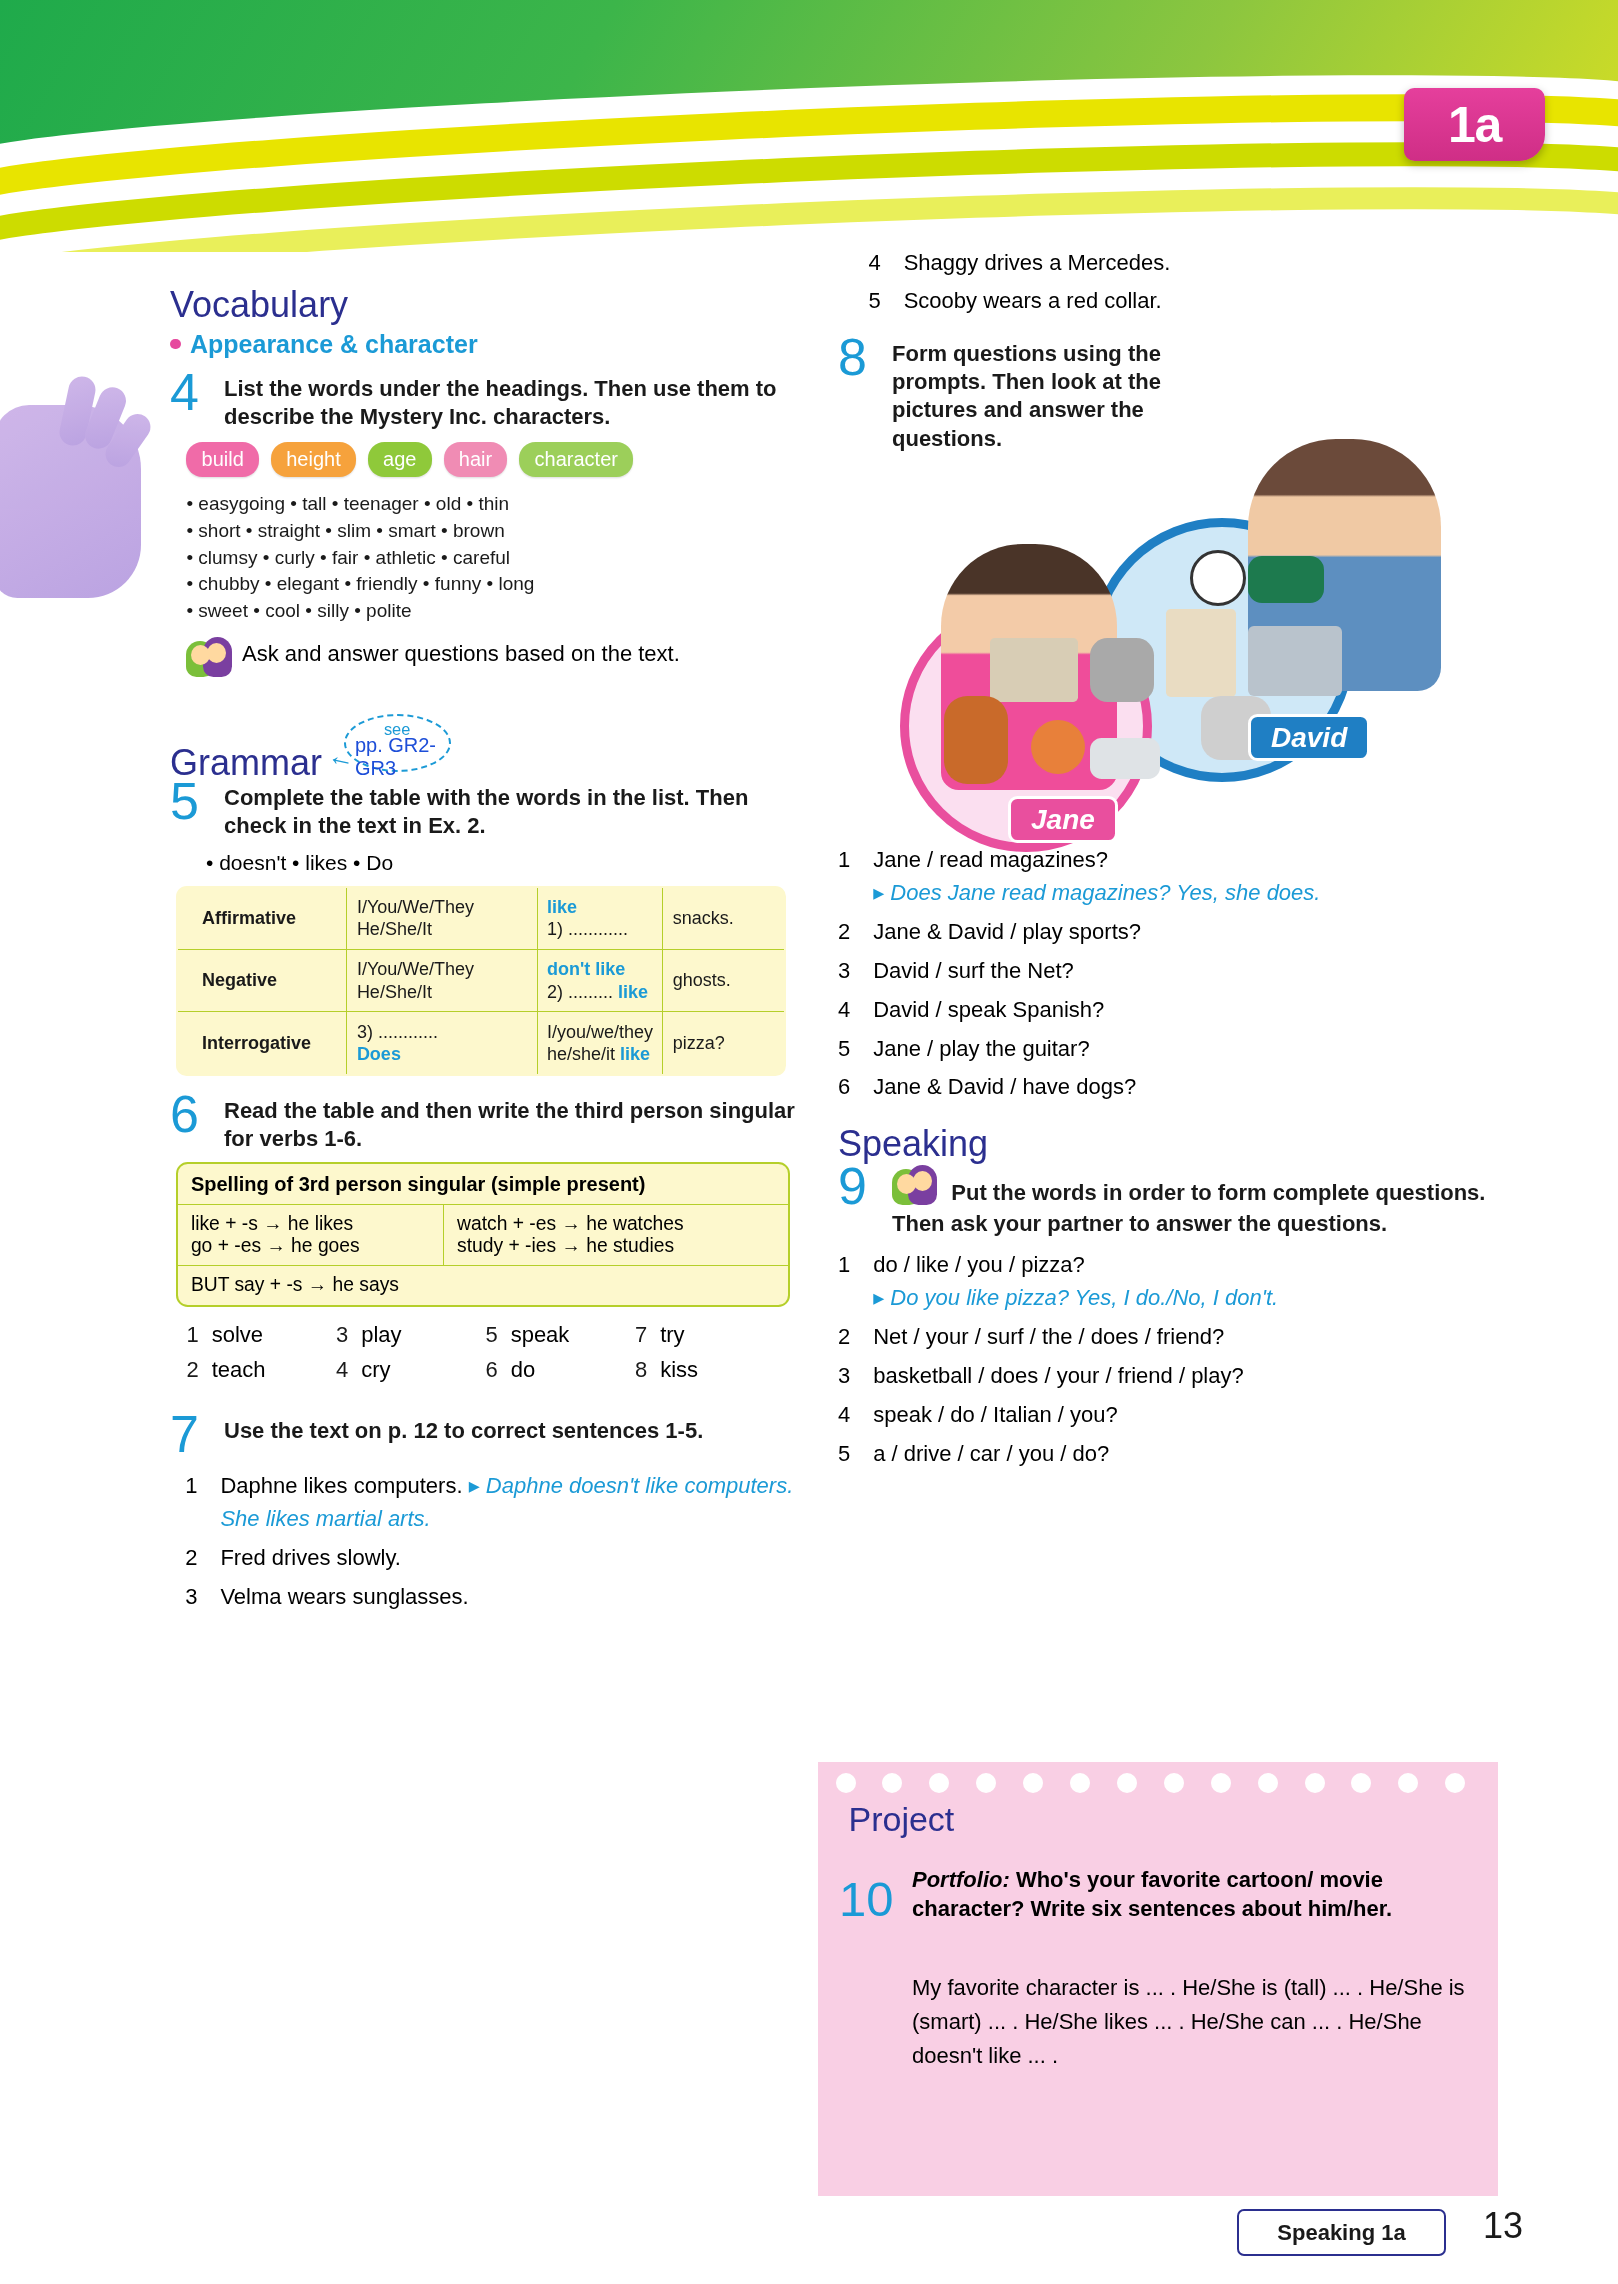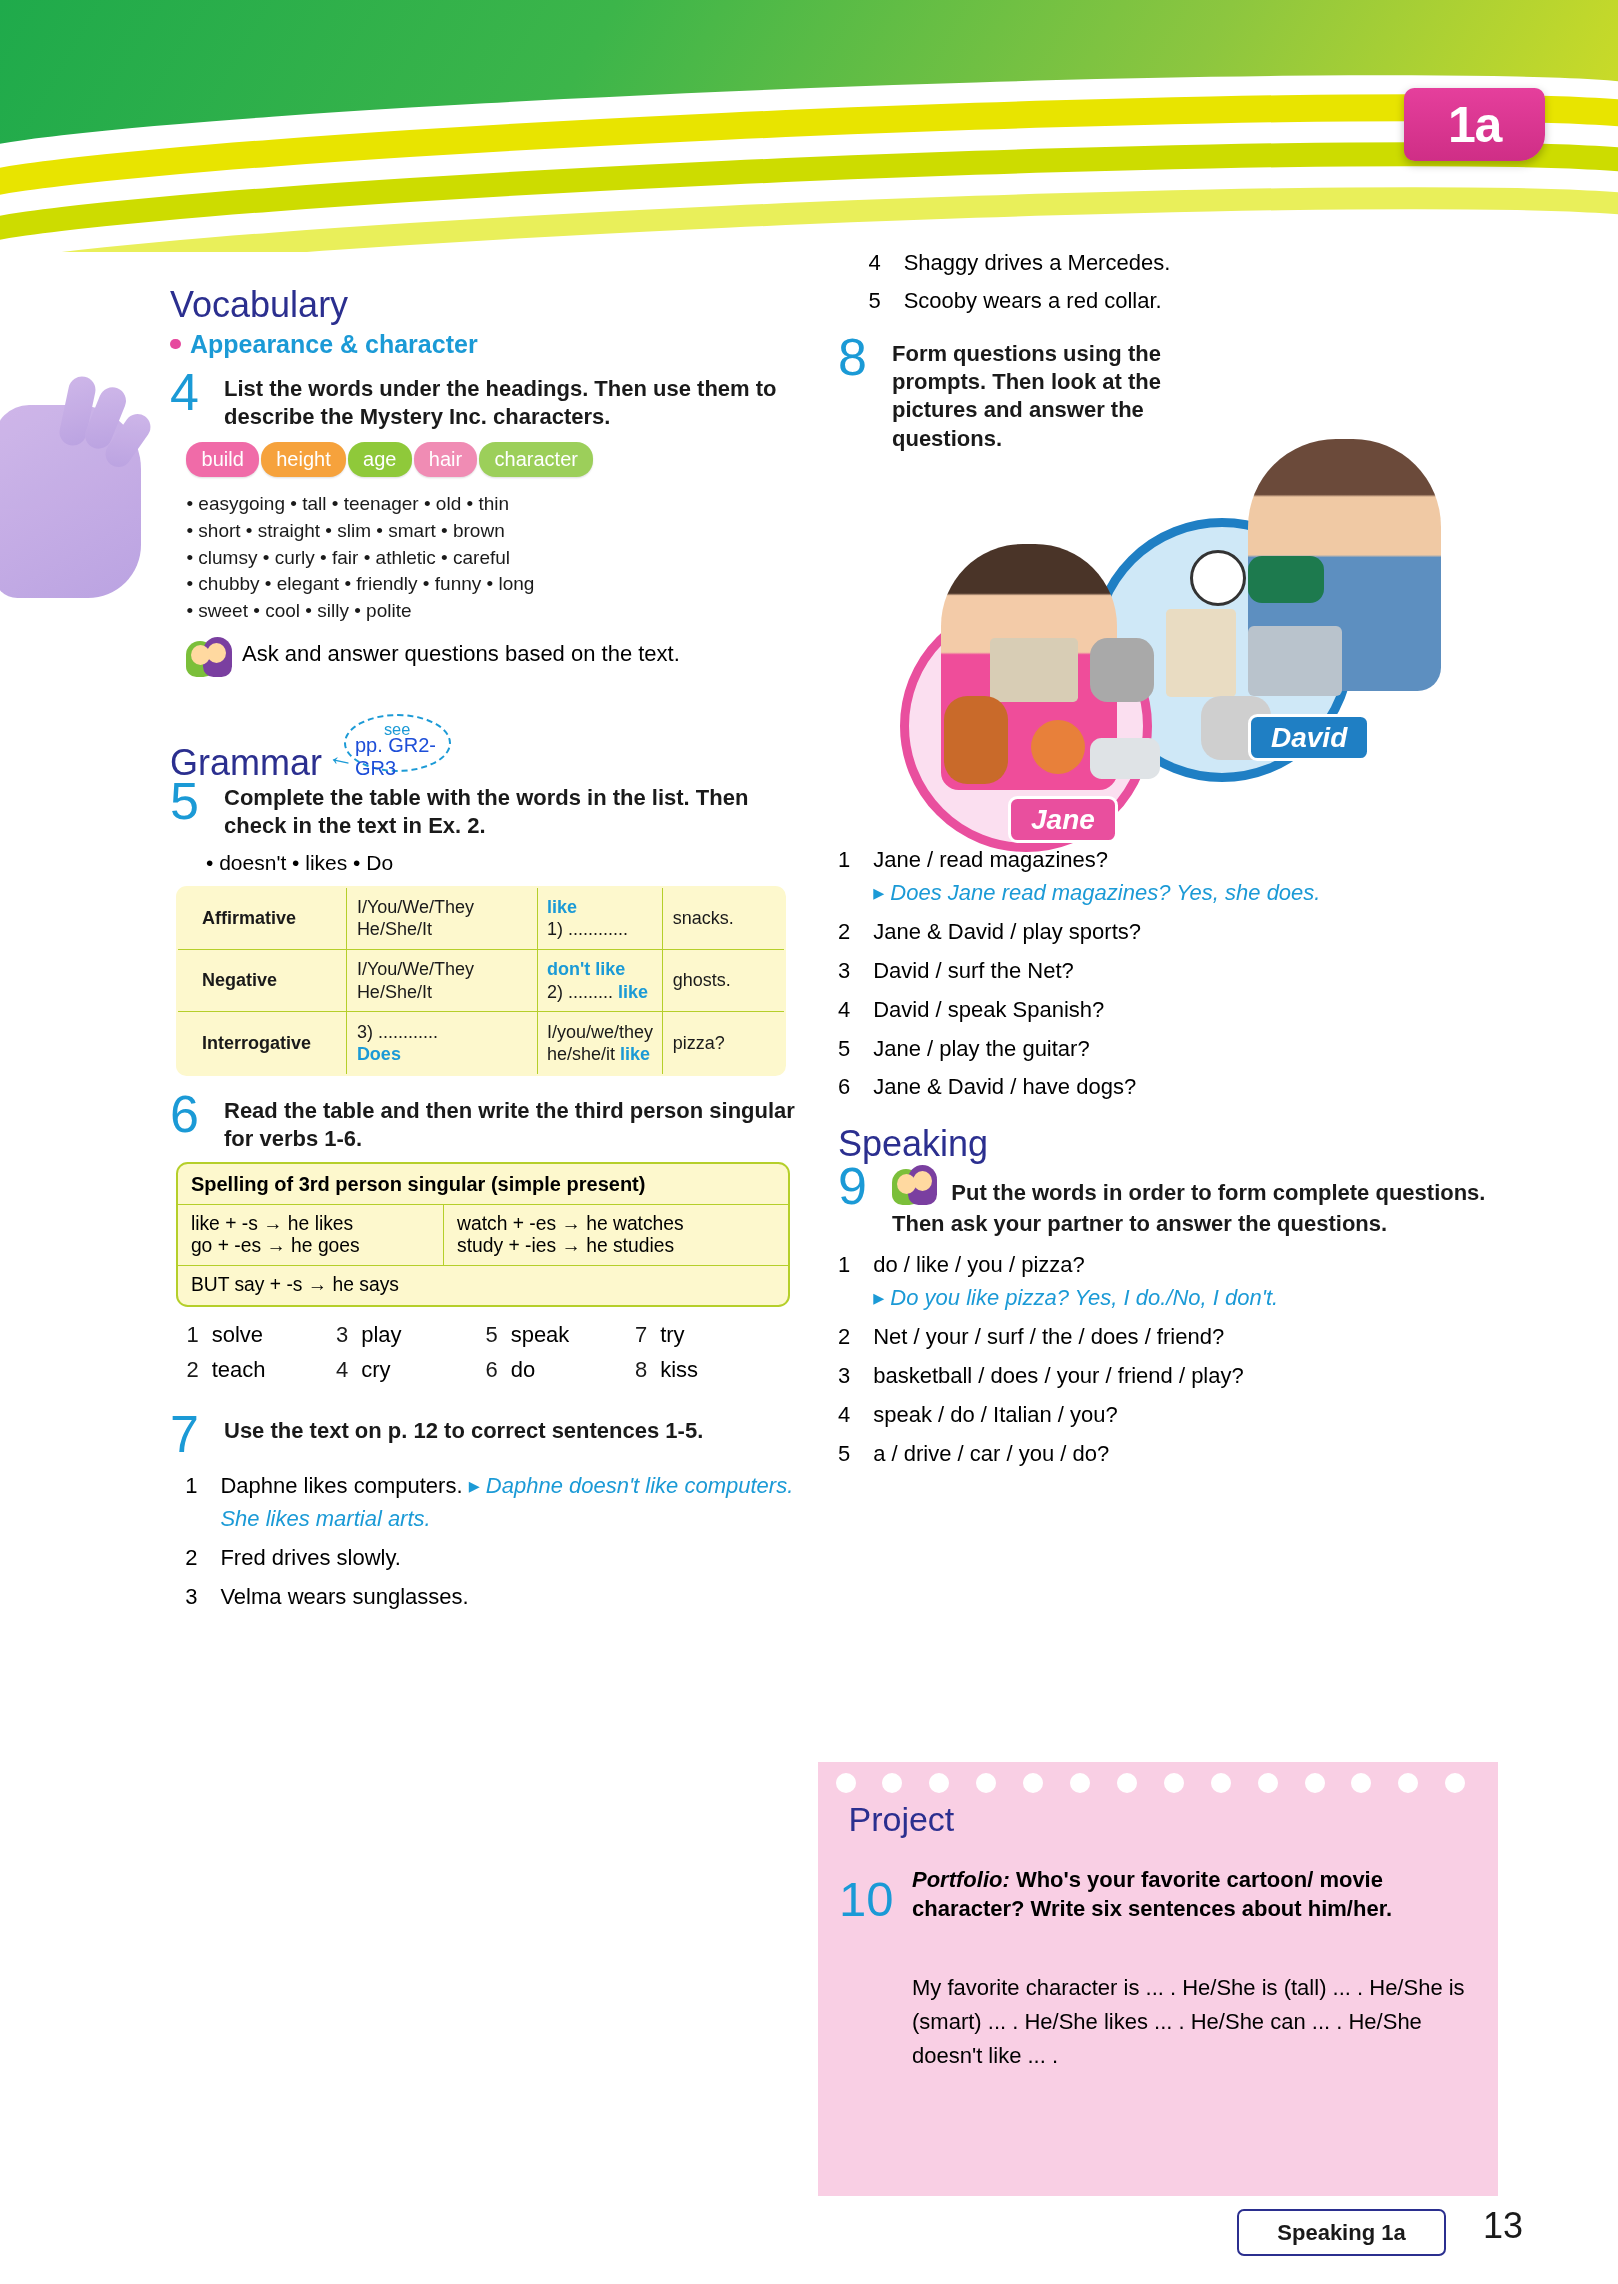--- a/index.html
+++ b/index.html
@@ -72,21 +72,21 @@
 
   .ex { display:flex; align-items:flex-start; margin-bottom:9.4px; }
   .ex-num {
     font-size:52px; color:#1b9ad6; font-weight:normal; line-height:.95;
     width:54px; flex:0 0 54px; margin-top:-7px;
   }
   .ex-text {
     font-size:22px; color:#1a1a1a; font-weight:bold; line-height:1.28; flex:1;
   }
 
-  .tagrow { display:flex; gap:2px; align-items:center; margin:10.6px 0 14px 16.4px; }
+  .tagrow { display:flex; gap:12px; align-items:center; margin:10.6px 0 14px 16.4px; }
   .tag {
     border-radius:16.4px; padding:5.9px 15.2px; font-size:20px; color:#ffffff;
     box-shadow:0 1.2px 1.8px rgba(0,0,0,.12);
   }
   .tag.build{ background:#f06ba8;}
   .tag.height{ background:#f6a23c;}
   .tag.age{ background:#8fc93a;}
   .tag.hair{ background:#f08cb4;}
   .tag.character{ background:#9ccf5a;}
 

